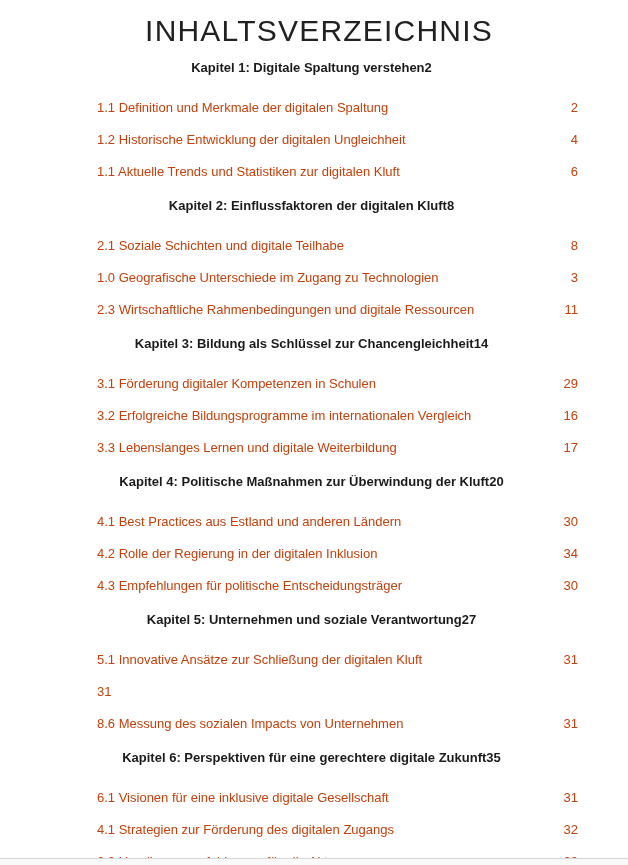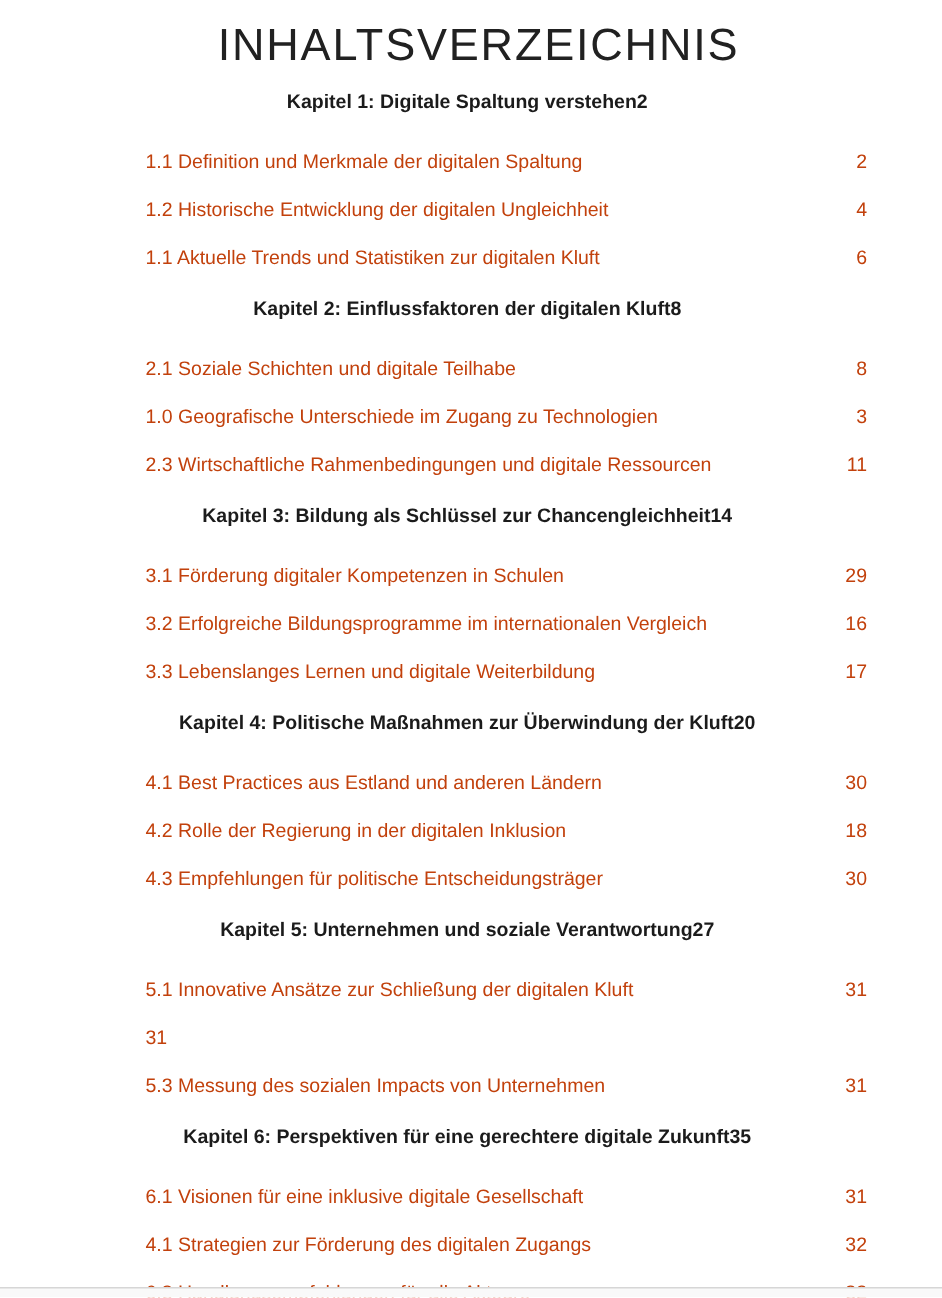--- a/index.html
+++ b/index.html
@@ -128,42 +128,42 @@
       <div class="row chapter">
         <span class="lbl">Kapitel 4: Politische Maßnahmen zur Überwindung der Kluft</span>
         <span class="pg">20</span>
       </div>
       <div class="row section">
         <span class="lbl">4.1 Best Practices aus Estland und anderen Ländern</span>
         <span class="pg">30</span>
       </div>
       <div class="row section">
         <span class="lbl">4.2 Rolle der Regierung in der digitalen Inklusion</span>
-        <span class="pg">18</span>
+        <span class="pg">34</span>
       </div>
       <div class="row section">
         <span class="lbl">4.3 Empfehlungen für politische Entscheidungsträger</span>
         <span class="pg">30</span>
       </div>
     </div>
 
     <div class="chapter-block">
       <div class="row chapter">
         <span class="lbl">Kapitel 5: Unternehmen und soziale Verantwortung</span>
         <span class="pg">27</span>
       </div>
       <div class="row section">
         <span class="lbl">5.1 Innovative Ansätze zur Schließung der digitalen Kluft</span>
         <span class="pg">31</span>
       </div>
       <div class="row section">
         <span class="pg">31</span>
       </div>
       <div class="row section">
-        <span class="lbl">5.3 Messung des sozialen Impacts von Unternehmen</span>
+        <span class="lbl">8.6 Messung des sozialen Impacts von Unternehmen</span>
         <span class="pg">31</span>
       </div>
     </div>
 
     <div class="chapter-block">
       <div class="row chapter">
         <span class="lbl">Kapitel 6: Perspektiven für eine gerechtere digitale Zukunft</span>
         <span class="pg">35</span>
       </div>
       <div class="row section">

